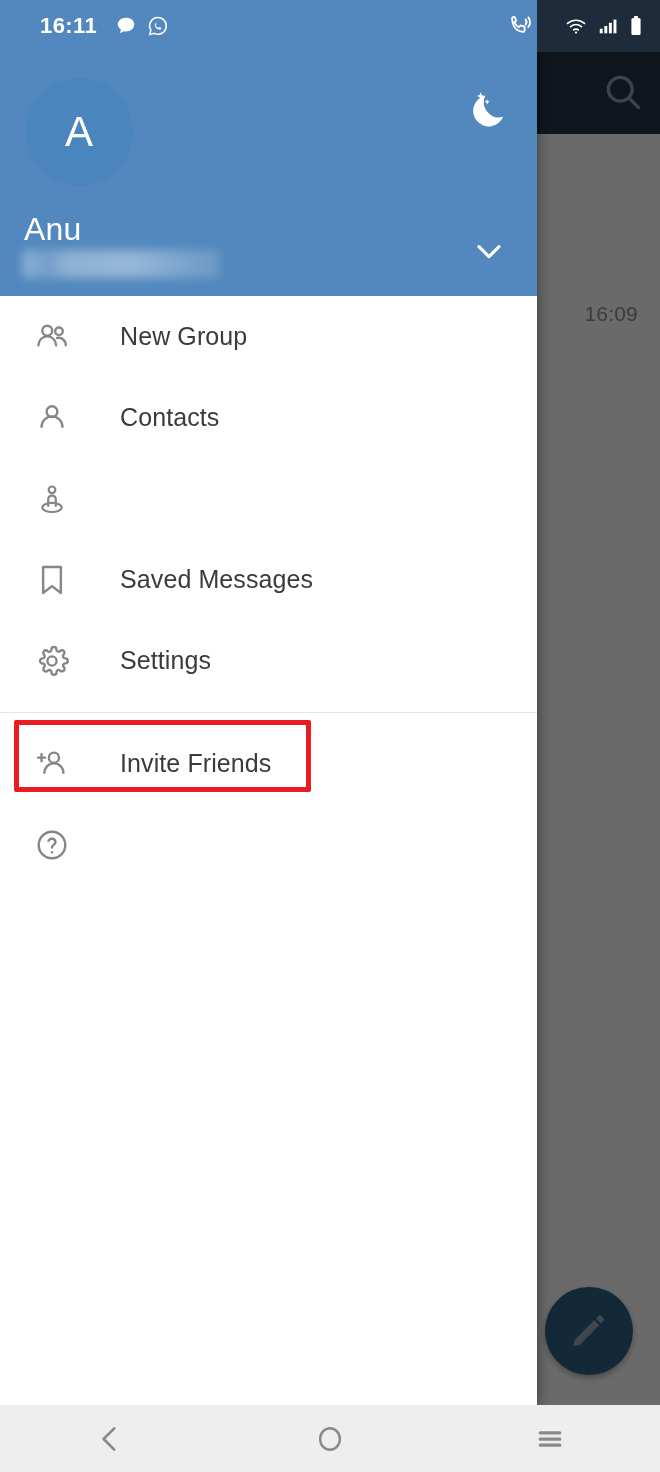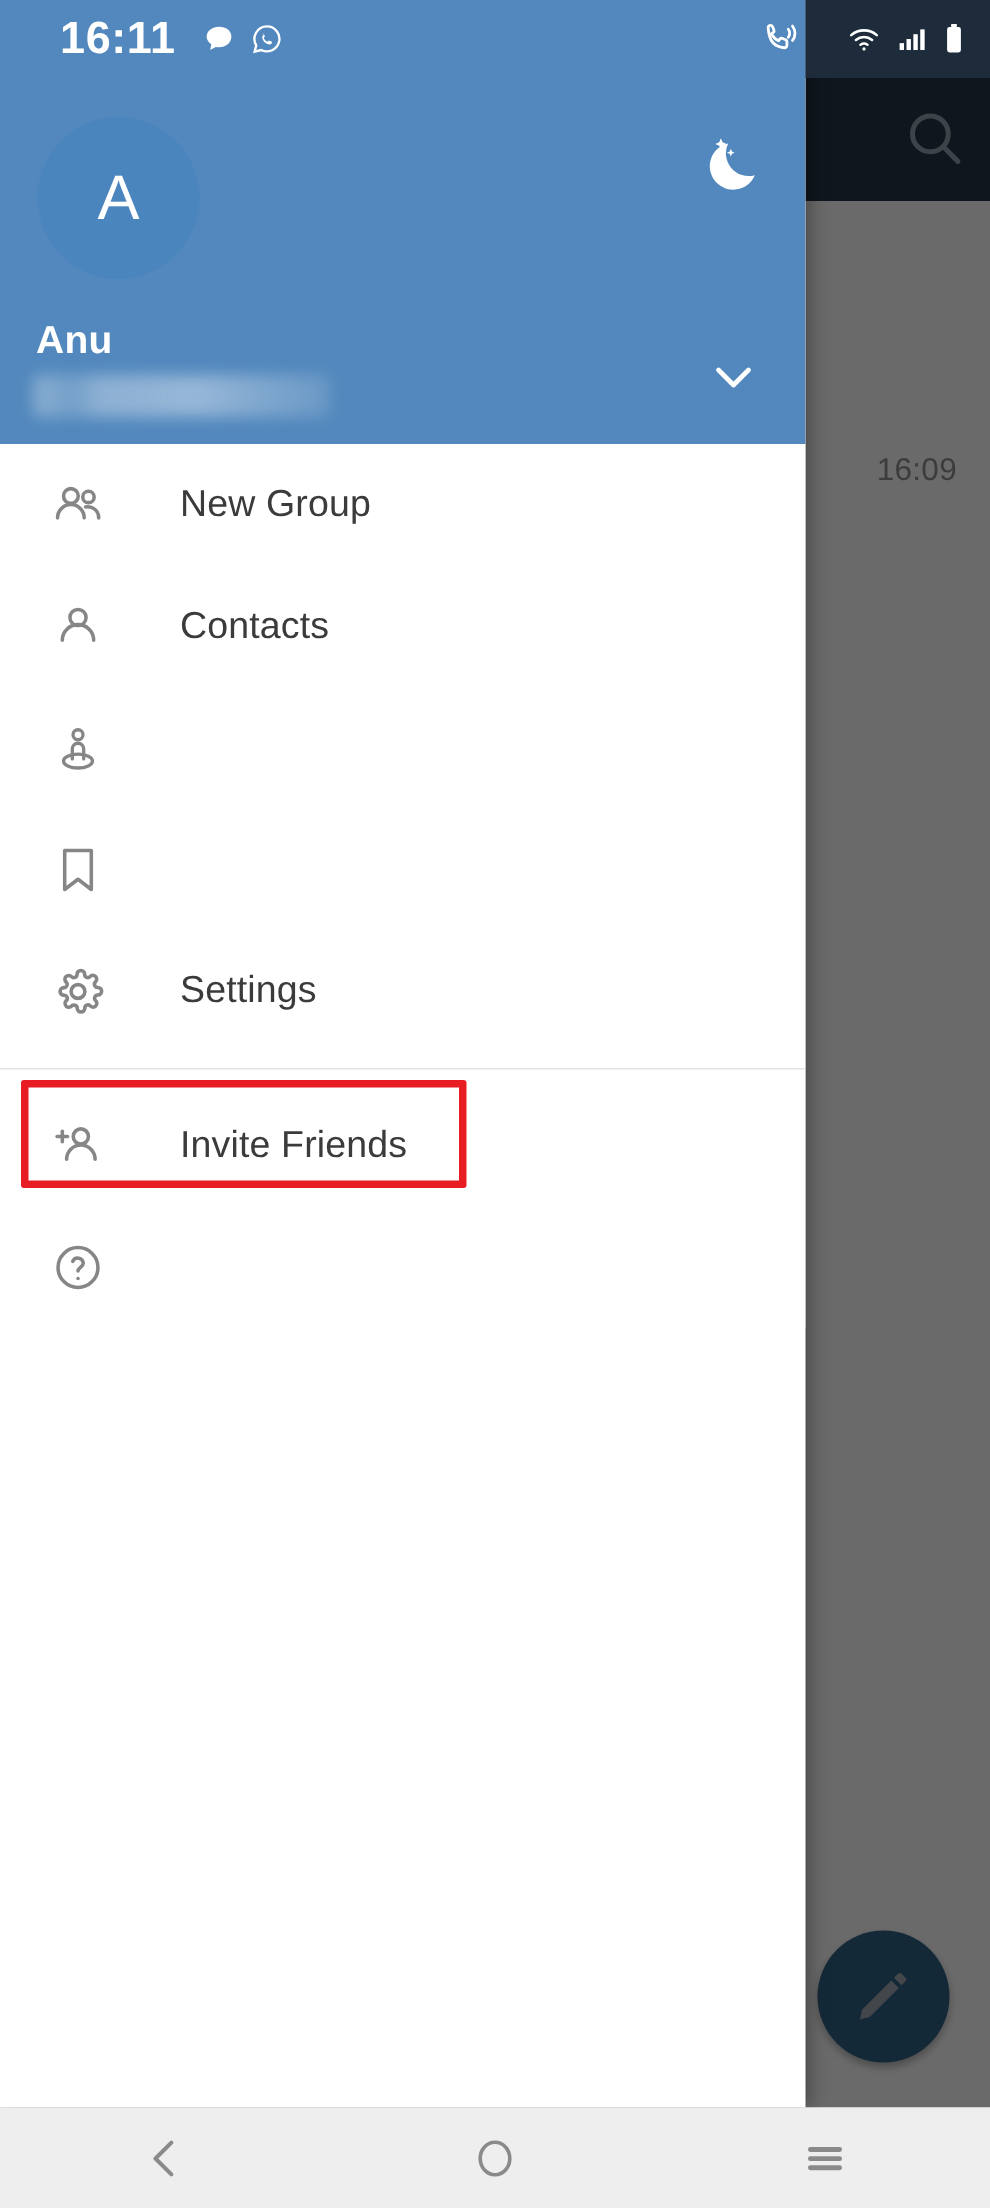--- a/index.html
+++ b/index.html
@@ -81,21 +81,21 @@
     background:#5288bd;
   }
   #drawer-statusbar {
     position:absolute; left:0; top:0;
     width:537px; height:52px;
     background:#5288bd;
     display:flex; align-items:center;
   }
   .sb-time {
     margin-left:40px;
-    font-size:30px; font-weight:bold;
+    font-size:22px; font-weight:bold;
     color:#ffffff; letter-spacing:0.4px;
   }
   .sb-icons-left {
     display:flex; align-items:center; gap:10px; margin-left:18px;
   }
 
   #avatar {
     position:absolute; left:25px; top:78px;
     width:108px; height:108px;
     border-radius:50%;
@@ -105,21 +105,21 @@
   #avatar-letter {
     font-size:42px; color:#ffffff; font-weight:400;
     line-height:1;
   }
   #moon-icon {
     position:absolute; left:462px; top:82px;
     width:56px; height:56px;
   }
   #username {
     position:absolute; left:24px; top:211px;
-    font-size:26px; font-weight:bold; color:#ffffff;
+    font-size:32px; font-weight:normal; color:#ffffff;
     letter-spacing:0.2px;
   }
   #phone-redacted {
     position:absolute; left:22px; top:250px;
     width:198px; height:28px;
     border-radius:4px;
     background:linear-gradient(90deg,
       rgba(255,255,255,0.32) 0%,
       rgba(255,255,255,0.20) 14%,
       rgba(255,255,255,0.34) 22%,
@@ -301,20 +301,21 @@
           </svg>
         </span>
       </div>
 
       <div class="menu-item">
         <span class="menu-icon">
           <svg width="38" height="38" viewBox="0 0 24 24" fill="none" stroke="#868686" stroke-width="1.5" stroke-linejoin="round">
             <path d="M6.4 3.8h11.2v16.4L12 15.9l-5.6 4.3z"></path>
           </svg>
         </span>
+        <span class="menu-label">Saved Messages</span>
       </div>
 
       <div class="menu-item">
         <span class="menu-icon">
           <svg width="38" height="38" viewBox="0 0 24 24" fill="none" stroke="#868686" stroke-width="1.5" stroke-linejoin="round">
             <circle cx="12" cy="12" r="2.9"></circle>
             <path d="M19.1 14.3a1.3 1.3 0 0 0 .26 1.44l.05.05a1.6 1.6 0 1 1-2.26 2.26l-.05-.05a1.3 1.3 0 0 0-1.44-.26 1.3 1.3 0 0 0-.79 1.19v.13a1.6 1.6 0 0 1-3.2 0v-.07a1.3 1.3 0 0 0-.85-1.19 1.3 1.3 0 0 0-1.44.26l-.05.05a1.6 1.6 0 1 1-2.26-2.26l.05-.05a1.3 1.3 0 0 0 .26-1.44 1.3 1.3 0 0 0-1.19-.79h-.13a1.6 1.6 0 1 1 0-3.2h.07a1.3 1.3 0 0 0 1.19-.85 1.3 1.3 0 0 0-.26-1.44l-.05-.05a1.6 1.6 0 1 1 2.26-2.26l.05.05a1.3 1.3 0 0 0 1.44.26h.06a1.3 1.3 0 0 0 .79-1.19v-.13a1.6 1.6 0 1 1 3.2 0v.07a1.3 1.3 0 0 0 .79 1.19 1.3 1.3 0 0 0 1.44-.26l.05-.05a1.6 1.6 0 1 1 2.26 2.26l-.05.05a1.3 1.3 0 0 0-.26 1.44v.06a1.3 1.3 0 0 0 1.19.79h.13a1.6 1.6 0 1 1 0 3.2h-.07a1.3 1.3 0 0 0-1.19.79z"></path>
           </svg>
         </span>
         <span class="menu-label">Settings</span>

